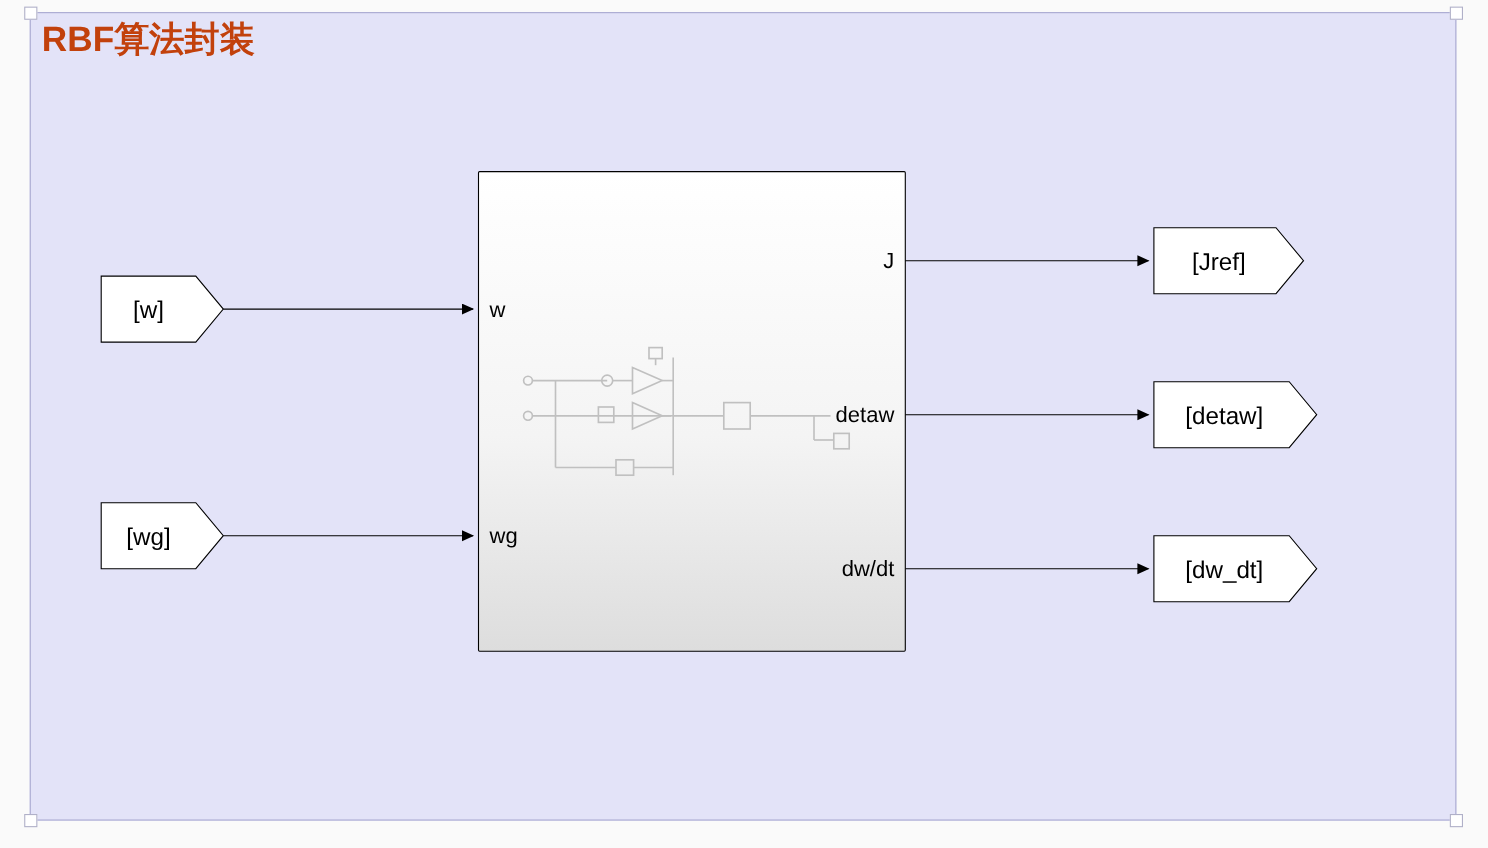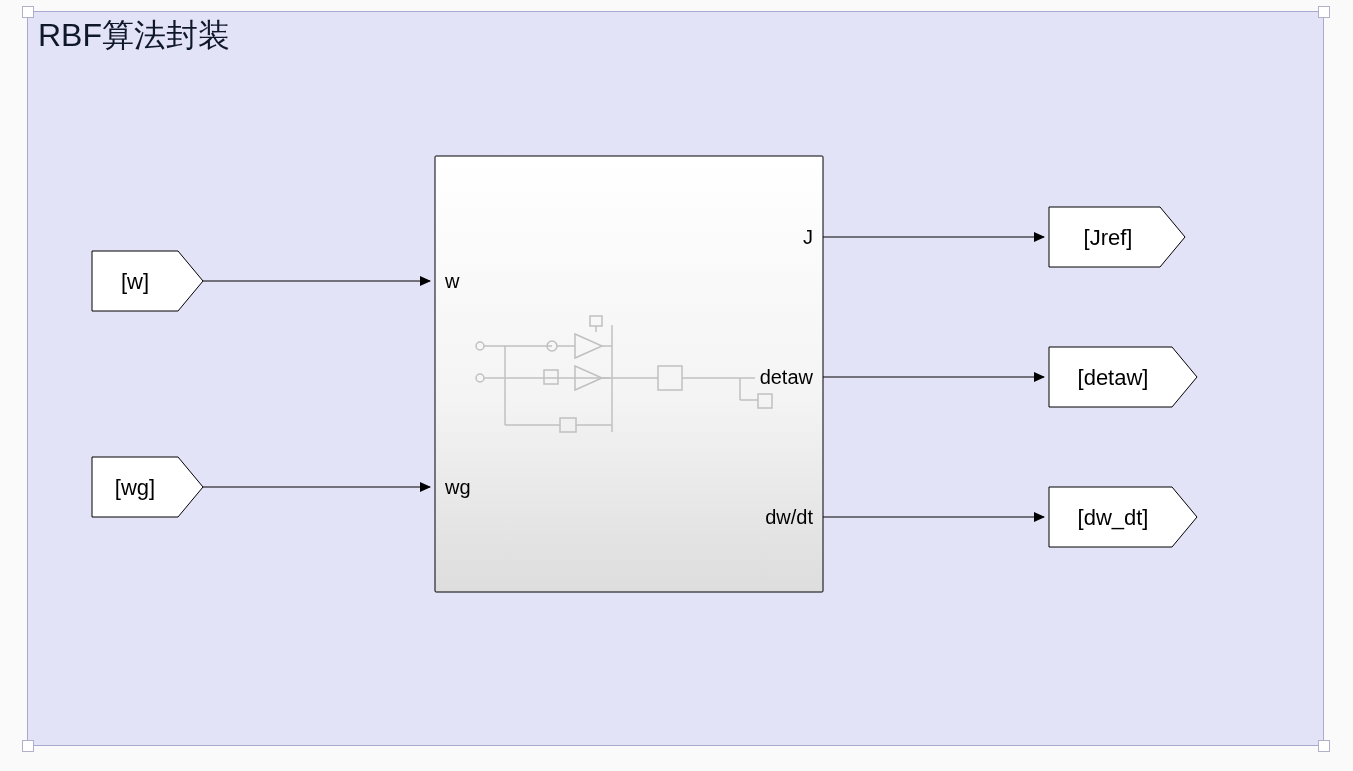--- a/index.html
+++ b/index.html
@@ -24,22 +24,22 @@
     height: 735px;
     background: #E3E3F8;
     border: 1px solid #A8A8D0;
     box-sizing: border-box;
   }
   .area-title {
     position: absolute;
     left: 10px;
     top: 2px;
     font-size: 32px;
-    color: #0f172a;
-    font-weight: 400;
+    color: #c2410c;
+    font-weight: 700;
   }
   .handle {
     position: absolute;
     width: 10px;
     height: 10px;
     background: #fff;
     border: 1px solid #b0b0c8;
   }
   svg.diagram {
     position: absolute;

